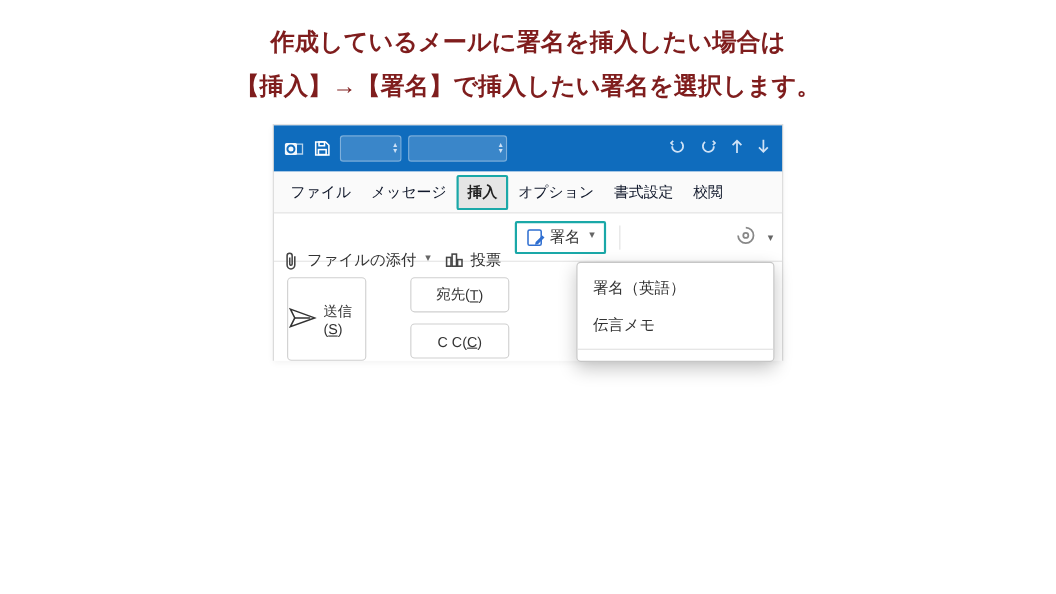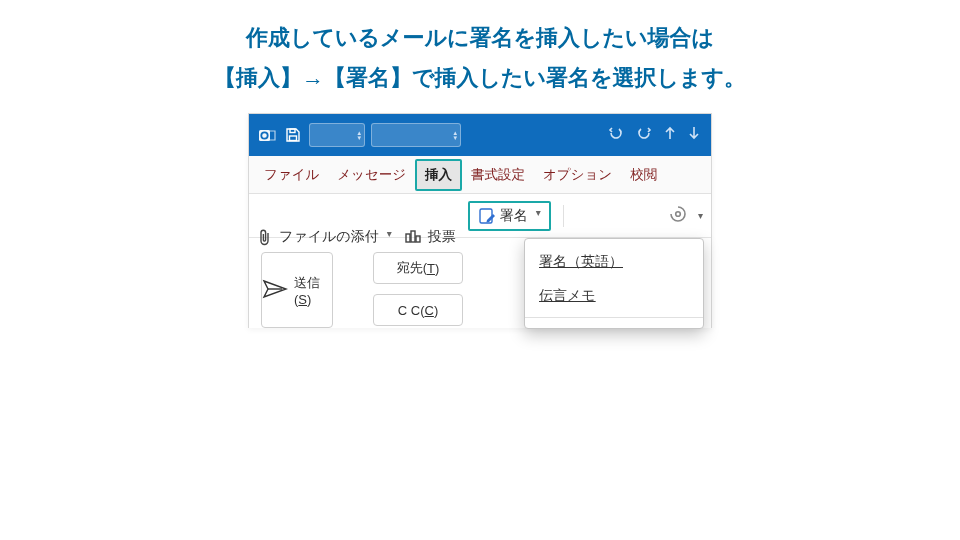--- a/index.html
+++ b/index.html
@@ -10,21 +10,21 @@
     body {
       width: 960px;
       height: 540px;
       font-family: "Meiryo", "Yu Gothic", sans-serif;
       background: #fff;
       position: relative;
       overflow: hidden;
     }
     .instruction {
       text-align: center;
-      color: #0369a1;
+      color: #7f1d1d;
       font-weight: bold;
       font-size: 22px;
       line-height: 1.8;
       padding: 18px 20px 6px;
     }
     .app-window {
       width: 464px;
       margin: 10px auto 0;
       border: 1px solid #d8d8d8;
       border-bottom: none;
@@ -71,21 +71,21 @@
       height: 38px;
       background: #fafafa;
       display:flex;
       align-items:center;
       border-bottom: 1px solid #e1e1e1;
       padding: 0 6px;
       gap: 0;
     }
     .tab {
       font-size: 13.5px;
-      color: #7f1d1d;
+      color: #0f172a;
       padding: 0 9px;
       height: 100%;
       display:flex;align-items:center;
       cursor: pointer;
     }
     .tab.selected {
       border: 2px solid #1aa8a8;
       color: #222;
       font-weight: 600;
       background:#e5e5e5;
@@ -144,21 +144,20 @@
       border-radius:4px;
       box-shadow: 0 6px 16px rgba(0,0,0,.22);
       padding: 6px 0;
       z-index: 20;
     }
     .dropdown-item{
       padding: 8px 14px;
       font-size:14px;
       color:#333;
       cursor:pointer;
-      text-decoration:underline;
     }
     .dropdown-sep{ height:0;border-top:1px solid #e0e0e0;margin:4px 0;}
     .underline{ text-decoration: underline; }
     .chev-down{ font-size:10px;color:#666;margin-left:2px;}
     .clip-icon{
       width:16px;height:18px;display:inline-block;
     }
   </style>
 </head>
 <body>
@@ -220,22 +219,22 @@
             <path d="M7 2 V13 M3 9 l4 4 4 -4"></path>
           </svg>
       </span>
     </div>
   </div>
 
   <div class="tab-strip">
     <div class="tab">ファイル</div>
     <div class="tab">メッセージ</div>
     <div class="tab selected">挿入</div>
+    <div class="tab">オプション</div>
     <div class="tab">書式設定</div>
-    <div class="tab">オプション</div>
     <div class="tab">校閲</div>
   </div>
 
   <div class="ribbon">
     <div class="ribbon-btn">
       <span class="clip-icon">
         <svg width="16" height="20" viewBox="0 0 16 20" fill="none" stroke="#444" stroke-width="1.4">
           <path d="M11 5 v8 a3.5 3.5 0 0 1 -7 0 V4.5 a2.3 2.3 0 0 1 4.6 0 V12 a1.1 1.1 0 0 1 -2.2 0 V6"></path>
         </svg>
       </span>

